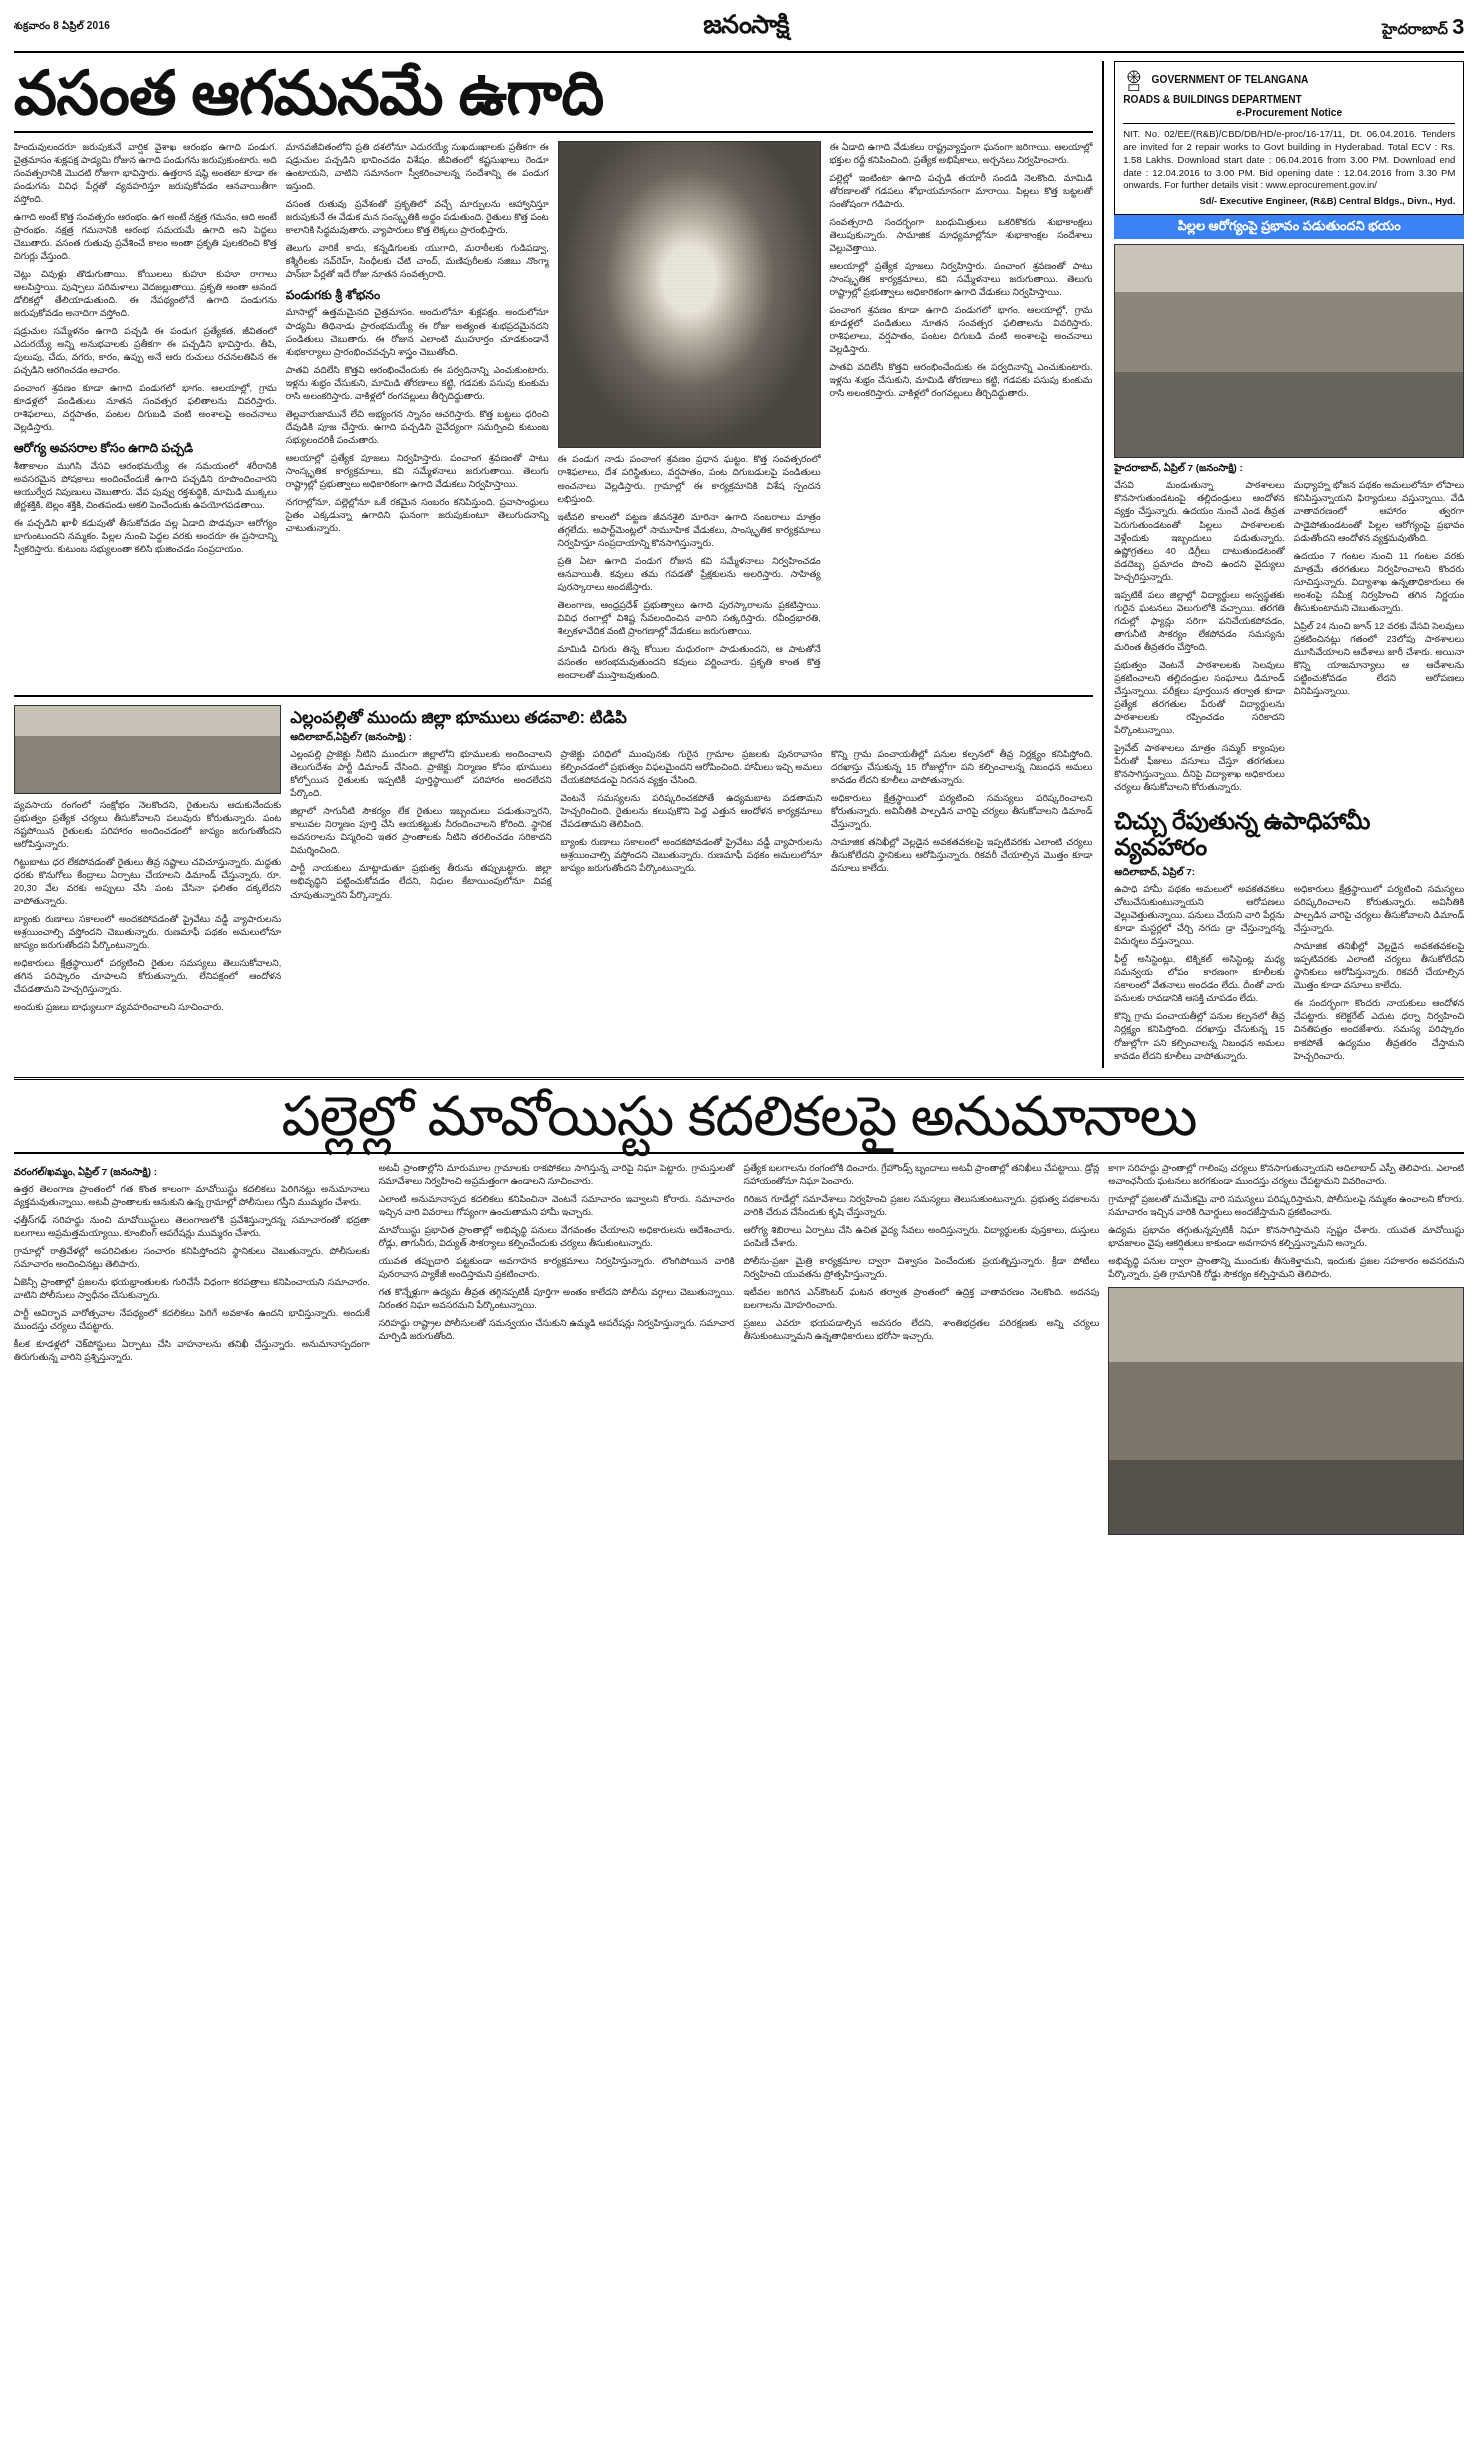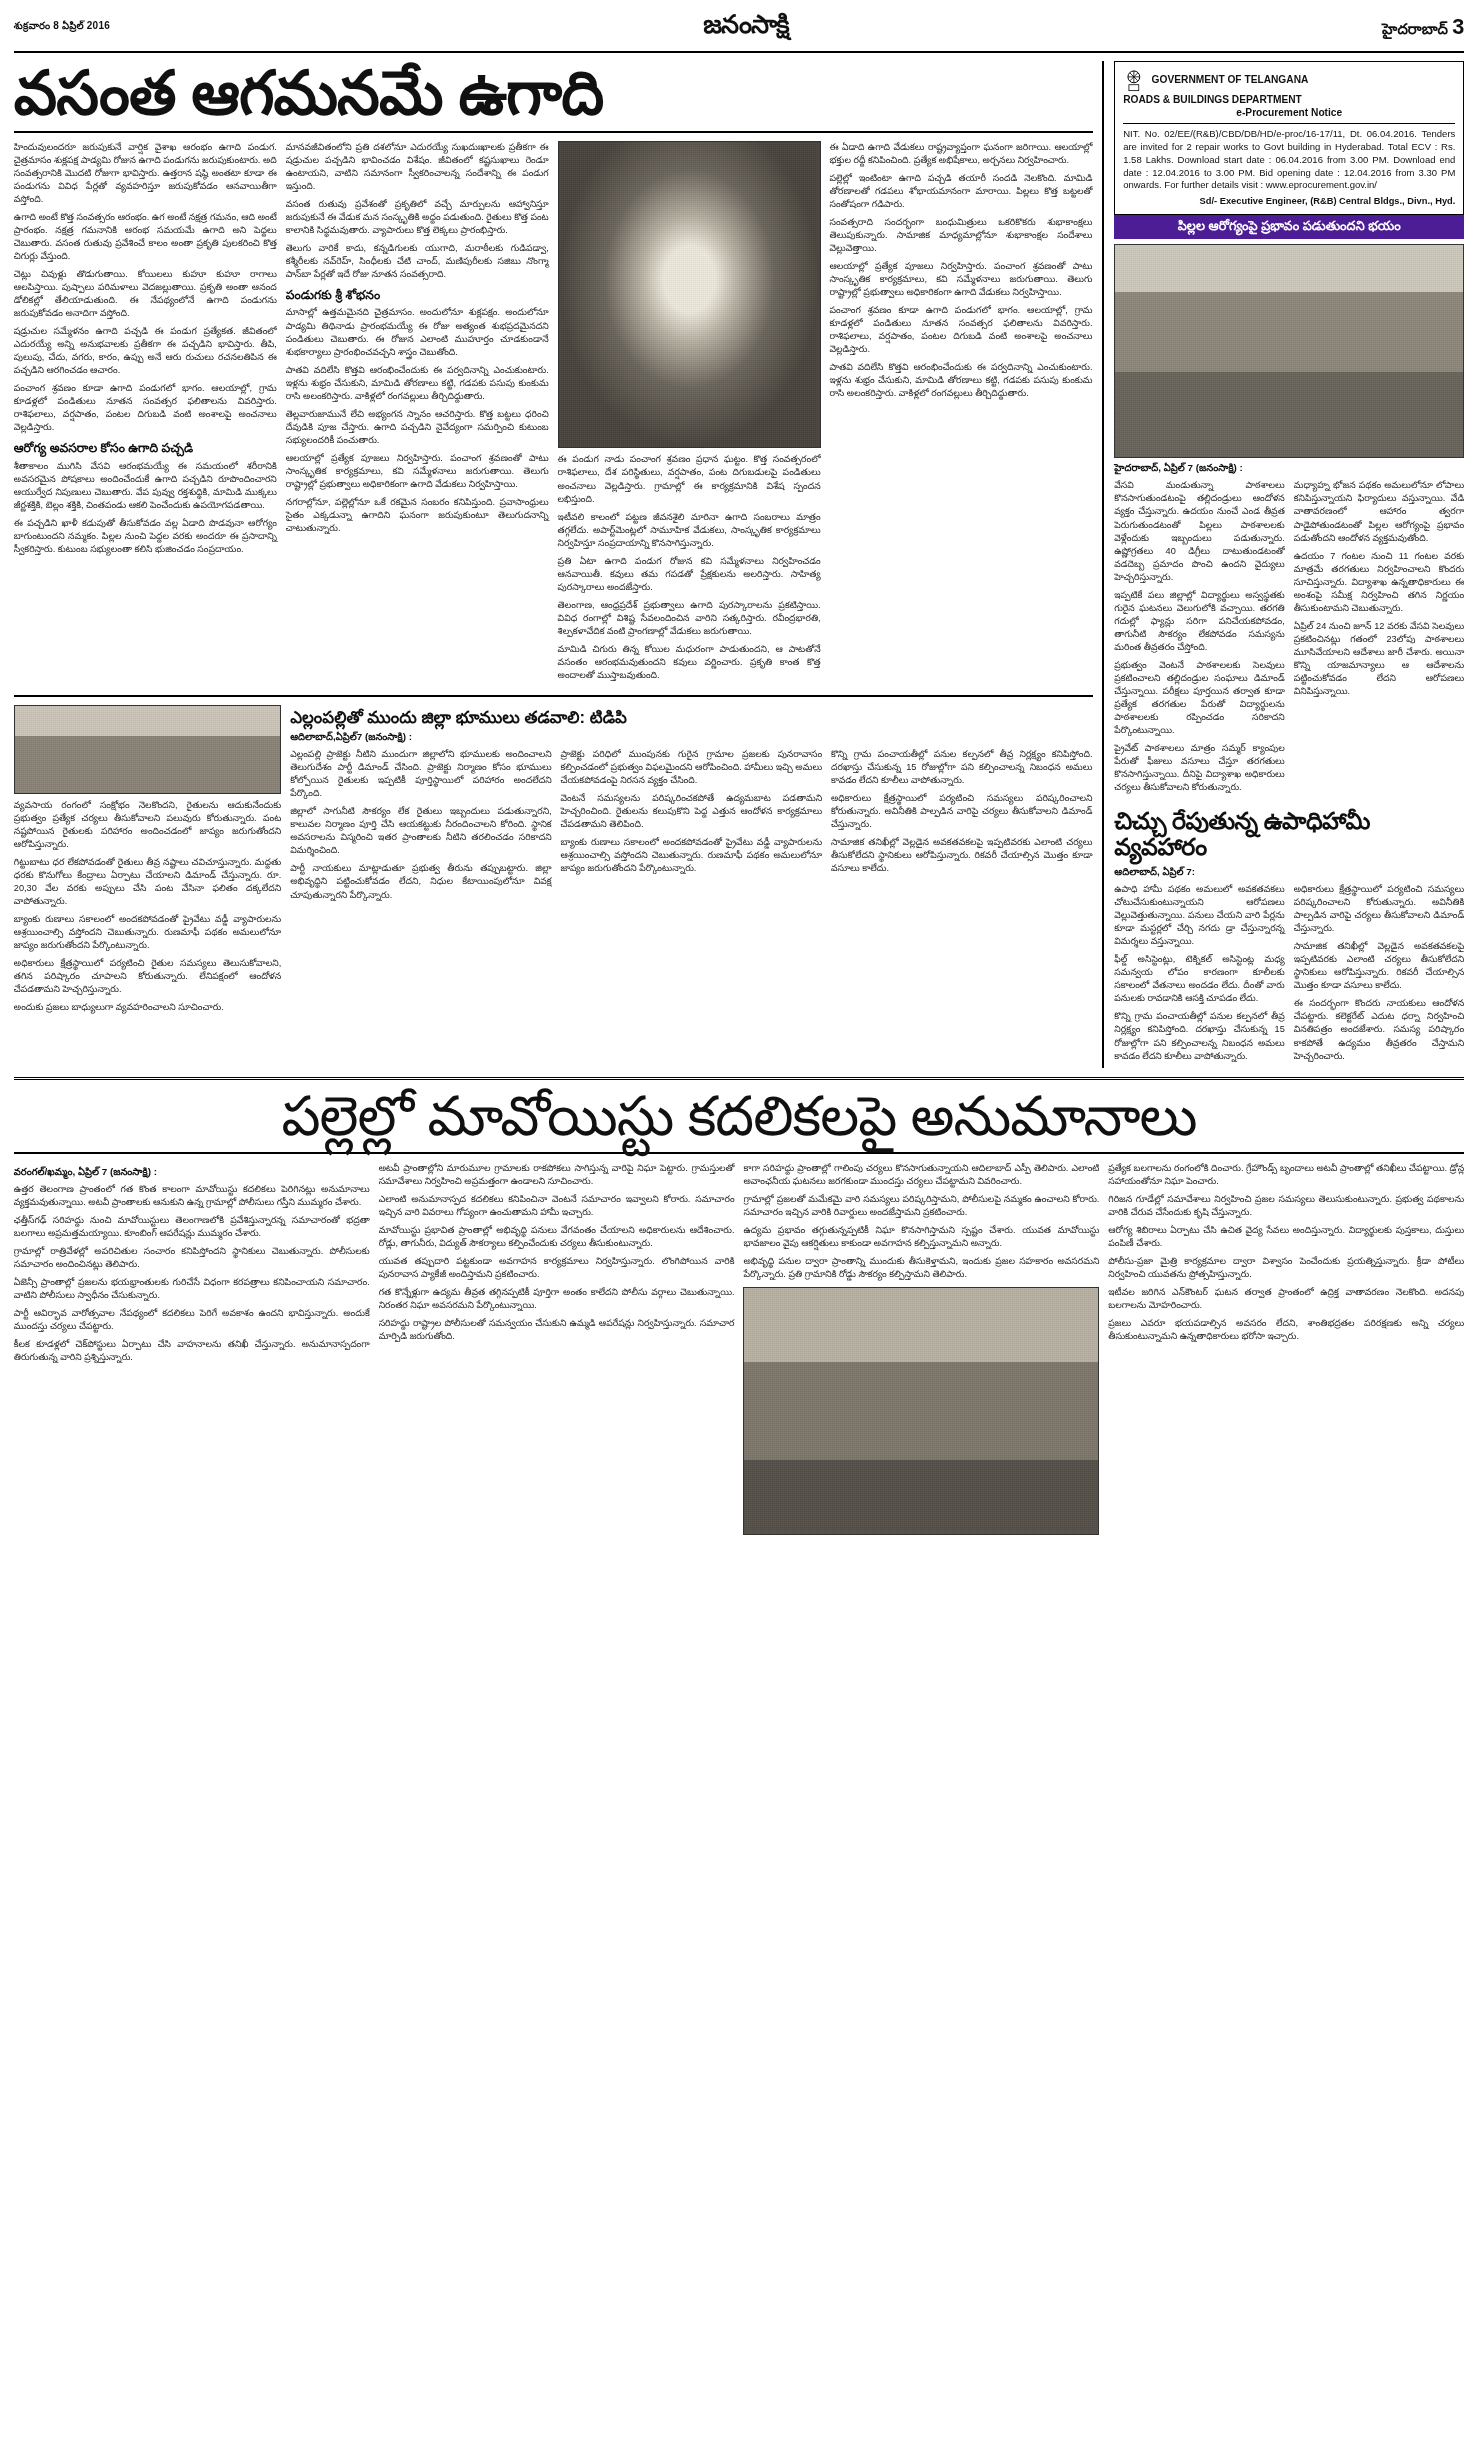--- a/index.html
+++ b/index.html
@@ -55,21 +55,21 @@
 
   
   .tender{border:1px solid #000;padding:5.9px 7.9px;font-size:9.5px;line-height:1.35;}
   .tender .gov-head{text-align:left;font-weight:bold;font-size:10.2px;line-height:1.3;}
   .tender .eproc{text-align:center;font-weight:bold;font-size:10.2px;border-bottom:1px solid #000;padding-bottom:3px;margin-bottom:3.9px;}
   .tender .emblem{display:inline-block;width:21.7px;height:25.6px;vertical-align:middle;margin-right:3.9px;}
   .tender .sign{text-align:right;font-weight:bold;font-size:9.3px;margin-top:3px;}
   .tender p{margin:3px 0;text-align:justify;}
 
   .r-head{font-size:26.6px;font-weight:bold;line-height:1.1;margin:9.9px 0 3.9px;text-align:center;letter-spacing:-0.5px;}
-  .r-sub{background:#4c1d95;color:#fff;font-size:12.8px;font-weight:bold;text-align:center;padding:3px 3.9px;margin-bottom:5.9px;}
+  .r-sub{background:#3b82f6;color:#fff;font-size:12.8px;font-weight:bold;text-align:center;padding:3px 3.9px;margin-bottom:5.9px;}
   .r-head2{font-size:23.6px;font-weight:bold;line-height:1.1;margin:9.9px 0 4.9px;letter-spacing:-0.5px;}
   .dateline{font-size:9.9px;font-weight:bold;margin:3.9px 0 3px;}
 
   
   .bottom{border-top:3px double #000;margin-top:9.9px;padding-top:7.9px;}
   .bottom-banner{font-size:55px;font-weight:normal;text-align:center;line-height:1.05;letter-spacing:-1px;border-bottom:2px solid #000;padding-bottom:5.9px;margin-bottom:7.9px;}
   .hr-thick{border-top:2px solid #000;margin:7.9px 0;}
   .mini-head{font-size:16.7px;font-weight:bold;line-height:1.12;margin:3.9px 0 3.9px;}
 </style>
 </head>
@@ -271,38 +271,38 @@
           <p>ఎలాంటి అనుమానాస్పద కదలికలు కనిపించినా వెంటనే సమాచారం ఇవ్వాలని కోరారు. సమాచారం ఇచ్చిన వారి వివరాలు గోప్యంగా ఉంచుతామని హామీ ఇచ్చారు.</p>
           <p>మావోయిస్టు ప్రభావిత ప్రాంతాల్లో అభివృద్ధి పనులు వేగవంతం చేయాలని అధికారులను ఆదేశించారు. రోడ్లు, తాగునీరు, విద్యుత్ సౌకర్యాలు కల్పించేందుకు చర్యలు తీసుకుంటున్నారు.</p>
           <p>యువత తప్పుదారి పట్టకుండా అవగాహన కార్యక్రమాలు నిర్వహిస్తున్నారు. లొంగిపోయిన వారికి పునరావాస ప్యాకేజీ అందిస్తామని ప్రకటించారు.</p>
           <p>గత కొన్నేళ్లుగా ఉద్యమ తీవ్రత తగ్గినప్పటికీ పూర్తిగా అంతం కాలేదని పోలీసు వర్గాలు చెబుతున్నాయి. నిరంతర నిఘా అవసరమని పేర్కొంటున్నాయి.</p>
           <p>సరిహద్దు రాష్ట్రాల పోలీసులతో సమన్వయం చేసుకుని ఉమ్మడి ఆపరేషన్లు నిర్వహిస్తున్నారు. సమాచార మార్పిడి జరుగుతోంది.</p>
         </div>
       </div>
 
       <div class="col">
         <div class="body-txt">
-          <p>కాగా సరిహద్దు ప్రాంతాల్లో గాలింపు చర్యలు కొనసాగుతున్నాయని ఆదిలాబాద్ ఎస్పీ తెలిపారు. ఎలాంటి అవాంఛనీయ ఘటనలు జరగకుండా ముందస్తు చర్యలు చేపట్టామని వివరించారు.</p>
-          <p>గ్రామాల్లో ప్రజలతో మమేకమై వారి సమస్యలు పరిష్కరిస్తామని, పోలీసులపై నమ్మకం ఉంచాలని కోరారు. సమాచారం ఇచ్చిన వారికి రివార్డులు అందజేస్తామని ప్రకటించారు.</p>
-          <p>ఉద్యమ ప్రభావం తగ్గుతున్నప్పటికీ నిఘా కొనసాగిస్తామని స్పష్టం చేశారు. యువత మావోయిస్టు భావజాలం వైపు ఆకర్షితులు కాకుండా అవగాహన కల్పిస్తున్నామని అన్నారు.</p>
-          <p>అభివృద్ధి పనుల ద్వారా ప్రాంతాన్ని ముందుకు తీసుకెళ్తామని, ఇందుకు ప్రజల సహకారం అవసరమని పేర్కొన్నారు. ప్రతి గ్రామానికి రోడ్డు సౌకర్యం కల్పిస్తామని తెలిపారు.</p>
-        </div>
-        <div class="photo guns" style="height:246px;margin-top:5.9px;">
-          <div class="ph-in"></div>
-            <div class="grain"></div>
-        </div>
-      </div>
-
-      <div class="col">
-        <div class="body-txt">
           <p>ప్రత్యేక బలగాలను రంగంలోకి దించారు. గ్రేహౌండ్స్ బృందాలు అటవీ ప్రాంతాల్లో తనిఖీలు చేపట్టాయి. డ్రోన్ల సహాయంతోనూ నిఘా పెంచారు.</p>
           <p>గిరిజన గూడేల్లో సమావేశాలు నిర్వహించి ప్రజల సమస్యలు తెలుసుకుంటున్నారు. ప్రభుత్వ పథకాలను వారికి చేరువ చేసేందుకు కృషి చేస్తున్నారు.</p>
           <p>ఆరోగ్య శిబిరాలు ఏర్పాటు చేసి ఉచిత వైద్య సేవలు అందిస్తున్నారు. విద్యార్థులకు పుస్తకాలు, దుస్తులు పంపిణీ చేశారు.</p>
           <p>పోలీసు-ప్రజా మైత్రి కార్యక్రమాల ద్వారా విశ్వాసం పెంచేందుకు ప్రయత్నిస్తున్నారు. క్రీడా పోటీలు నిర్వహించి యువతను ప్రోత్సహిస్తున్నారు.</p>
           <p>ఇటీవల జరిగిన ఎన్‌కౌంటర్ ఘటన తర్వాత ప్రాంతంలో ఉద్రిక్త వాతావరణం నెలకొంది. అదనపు బలగాలను మోహరించారు.</p>
           <p>ప్రజలు ఎవరూ భయపడాల్సిన అవసరం లేదని, శాంతిభద్రతల పరిరక్షణకు అన్ని చర్యలు తీసుకుంటున్నామని ఉన్నతాధికారులు భరోసా ఇచ్చారు.</p>
         </div>
       </div>
+
+      <div class="col">
+        <div class="body-txt">
+          <p>కాగా సరిహద్దు ప్రాంతాల్లో గాలింపు చర్యలు కొనసాగుతున్నాయని ఆదిలాబాద్ ఎస్పీ తెలిపారు. ఎలాంటి అవాంఛనీయ ఘటనలు జరగకుండా ముందస్తు చర్యలు చేపట్టామని వివరించారు.</p>
+          <p>గ్రామాల్లో ప్రజలతో మమేకమై వారి సమస్యలు పరిష్కరిస్తామని, పోలీసులపై నమ్మకం ఉంచాలని కోరారు. సమాచారం ఇచ్చిన వారికి రివార్డులు అందజేస్తామని ప్రకటించారు.</p>
+          <p>ఉద్యమ ప్రభావం తగ్గుతున్నప్పటికీ నిఘా కొనసాగిస్తామని స్పష్టం చేశారు. యువత మావోయిస్టు భావజాలం వైపు ఆకర్షితులు కాకుండా అవగాహన కల్పిస్తున్నామని అన్నారు.</p>
+          <p>అభివృద్ధి పనుల ద్వారా ప్రాంతాన్ని ముందుకు తీసుకెళ్తామని, ఇందుకు ప్రజల సహకారం అవసరమని పేర్కొన్నారు. ప్రతి గ్రామానికి రోడ్డు సౌకర్యం కల్పిస్తామని తెలిపారు.</p>
+        </div>
+        <div class="photo guns" style="height:246px;margin-top:5.9px;">
+          <div class="ph-in"></div>
+            <div class="grain"></div>
+        </div>
+      </div>
     </div>
   </div>
 
 </div>
 
 
 </body></html>

